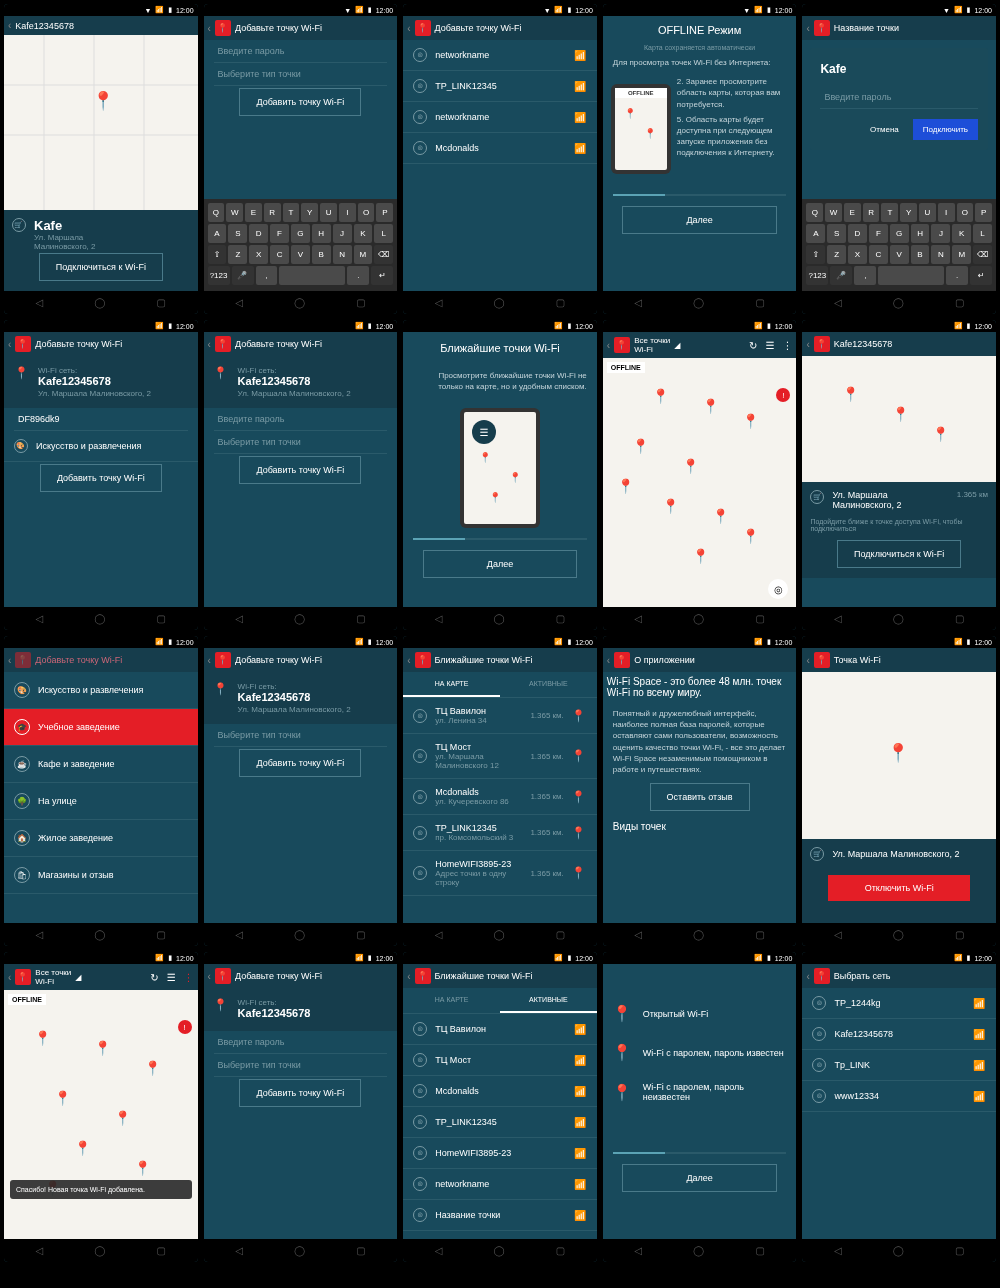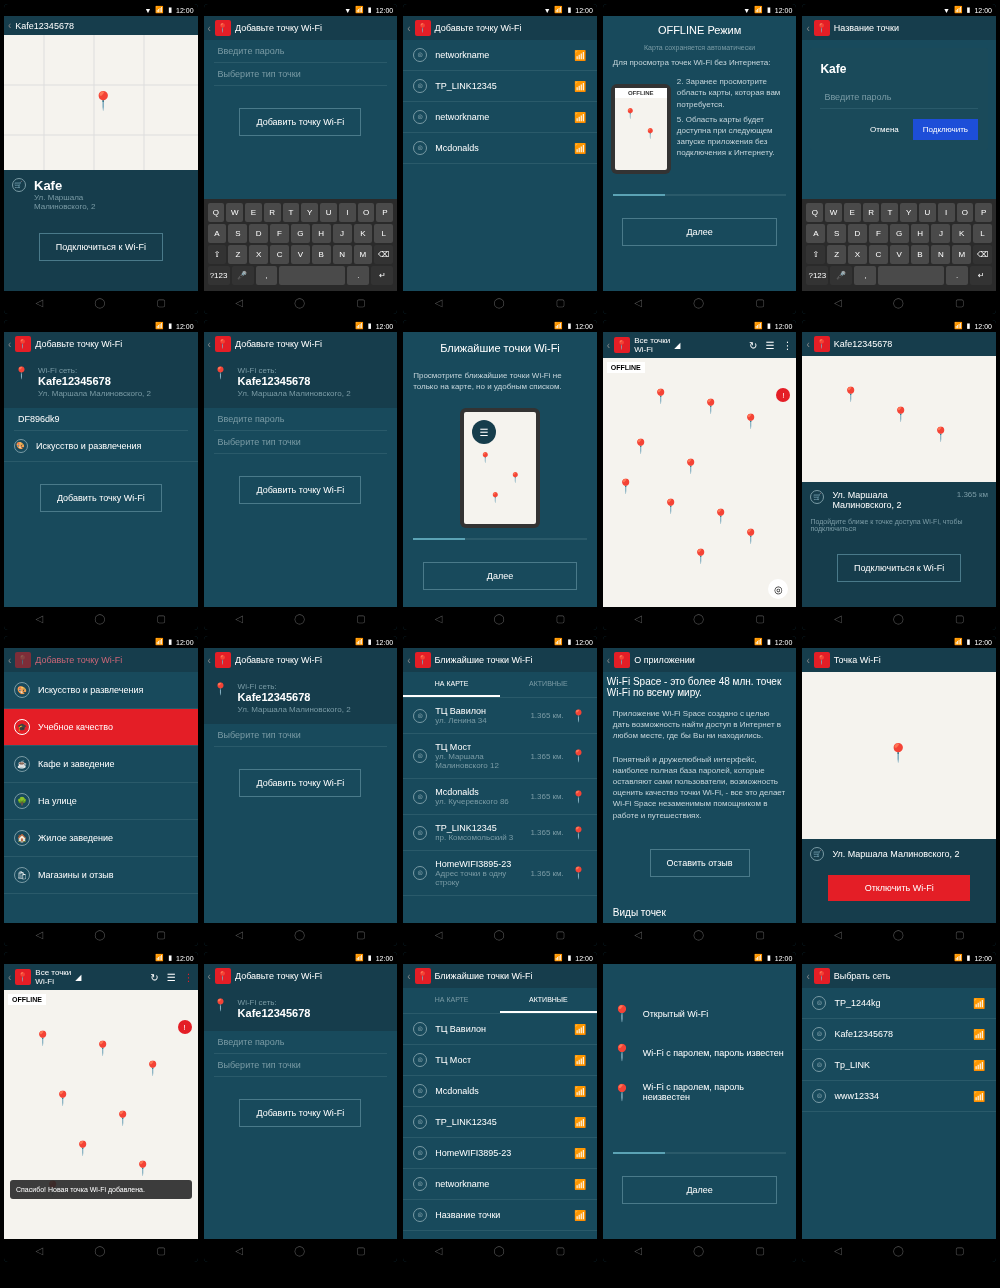--- a/index.html
+++ b/index.html
@@ -7,21 +7,21 @@
 .grid{display:grid;grid-template-columns:repeat(5,1fr);gap:6px}
 .phone{background:#184a5c;border-radius:4px;overflow:hidden;height:310px;display:flex;flex-direction:column;position:relative}
 .status{background:#000;color:#fff;font-size:7px;display:flex;justify-content:flex-end;padding:2px 4px;gap:4px;align-items:center}
 .header{background:#163d4c;display:flex;align-items:center;padding:4px;gap:4px;font-size:9px;color:#fff}
 .back{color:#888;font-size:10px}
 .logo{width:16px;height:16px;background:#e41e26;border-radius:2px;display:flex;align-items:center;justify-content:center;font-size:9px}
 .content{flex:1;background:#184a5c;overflow:hidden;position:relative}
 .map{background:#f5f3ee;height:100%;position:relative}
 .nav{background:#000;display:flex;justify-content:space-around;padding:6px;font-size:10px;color:#555}
 .input{border-bottom:1px solid #2a5a6a;color:#7a9ba5;font-size:9px;padding:6px 4px;margin:0 10px}
-.btn-out{border:1px solid #4a7a8a;color:#fff;font-size:9px;padding:8px 16px;margin:22px auto;display:block;text-align:center;width:fit-content}
+.btn-out{border:1px solid #4a7a8a;color:#fff;font-size:9px;padding:8px 16px;margin:2px auto;display:block;text-align:center;width:fit-content}
 .btn-red{background:#e41e26;color:#fff;font-size:9px;padding:8px 8px;margin:14px auto;text-align:center;width:fit-content}
 .kb{background:#2a2a2a;padding:4px}
 .krow{display:flex;gap:2px;margin-bottom:2px;justify-content:center}
 .key{background:#4a4a4a;color:#fff;font-size:8px;padding:5px 0;flex:1;text-align:center;border-radius:2px;min-width:13px}
 .key.d{background:#333}
 .list-item{display:flex;align-items:center;padding:8px 10px;gap:8px;border-bottom:1px solid #2a5a6a;color:#fff;font-size:9px}
 .wifi-ic{width:14px;height:14px;border:1px solid #7a9ba5;border-radius:50%;display:flex;align-items:center;justify-content:center;font-size:7px;color:#7a9ba5}
 .sig{margin-left:auto;font-size:10px}
 .sig.g{color:#8bc34a}.sig.y{color:#ffd600}.sig.r{color:#e41e26}
 .info-card{background:#163d4c;padding:10px;color:#fff;font-size:9px}
@@ -387,21 +387,21 @@
 </div>
 
 <div class="phone">
 <div class="status">
         <span>📶</span>
         <span>▮</span>
         <span>12:00</span>
       </div>
 <div class="content" style="text-align:center">
 <div style="color:#fff;font-size:11px;padding:10px">Ближайшие точки Wi-Fi</div>
-<div class="text-p" style="text-align:left">Просмотрите ближайшие точки Wi-Fi не только на карте, но и удобным списком.</div>
+<div class="text-p" style="text-align:right">Просмотрите ближайшие точки Wi-Fi не только на карте, но и удобным списком.</div>
 <div class="phone-mock" style="width:80px;height:120px">
           <div class="phone-mock-s">
             <div style="position:absolute;top:8px;left:8px;width:24px;height:24px;background:#163d4c;border-radius:50%;color:#fff;font-size:10px;display:flex;align-items:center;justify-content:center">☰</div>
             <div style="position:absolute;top:40px;left:15px;color:#e41e26;font-size:10px">📍</div>
             <div style="position:absolute;top:60px;left:45px;color:#8bc34a;font-size:10px">📍</div>
             <div style="position:absolute;top:80px;left:25px;color:#ffd600;font-size:10px">📍</div>
           </div>
         </div>
 <div class="progress">
           <div class="progress-f"></div>
@@ -505,21 +505,21 @@
         <span class="logo" style="opacity:0.5">📍</span>
         <span>Добавьте точку Wi-Fi</span>
       </div>
 <div class="content">
 <div class="type-item">
           <span class="type-ic">🎨</span>
           <span>Искусство и развлечения</span>
         </div>
 <div class="type-item sel">
           <span class="type-ic" style="border-color:#fff">🎓</span>
-          <span>Учебное качество</span>
+          <span>Учебное заведение</span>
         </div>
 <div class="type-item">
           <span class="type-ic">☕</span>
           <span>Кафе и заведение</span>
         </div>
 <div class="type-item">
           <span class="type-ic">🌳</span>
           <span>На улице</span>
         </div>
 <div class="type-item">
@@ -646,21 +646,20 @@
         <span>▮</span>
         <span>12:00</span>
       </div>
 <div class="header">
         <span class="back">‹</span>
         <span class="logo">📍</span>
         <span>О приложении</span>
       </div>
 <div class="content">
 <div style="color:#fff;font-size:10px;padding:4px">Wi-Fi Space - это более 48 млн. точек Wi-Fi  по всему миру.</div>
-<div class="text-p">Приложение Wi-Fi Space создано с целью дать возможность найти доступ в Интернет в любом месте, где бы Вы ни находились.</div>
 <div class="text-p">Понятный и дружелюбный интерфейс, наиболее полная база паролей, которые оставляют сами пользователи, возможность оценить качество точки Wi-Fi, - все это делает Wi-Fi Space незаменимым помощником в работе и путешествиях.</div>
 <div class="btn-out">Оставить отзыв</div>
 <div style="color:#fff;font-size:10px;padding:8px 10px 0">Виды точек</div>
 </div>
 <div class="nav">
         <span>◁</span>
         <span>◯</span>
         <span>▢</span>
       </div>
 </div>

